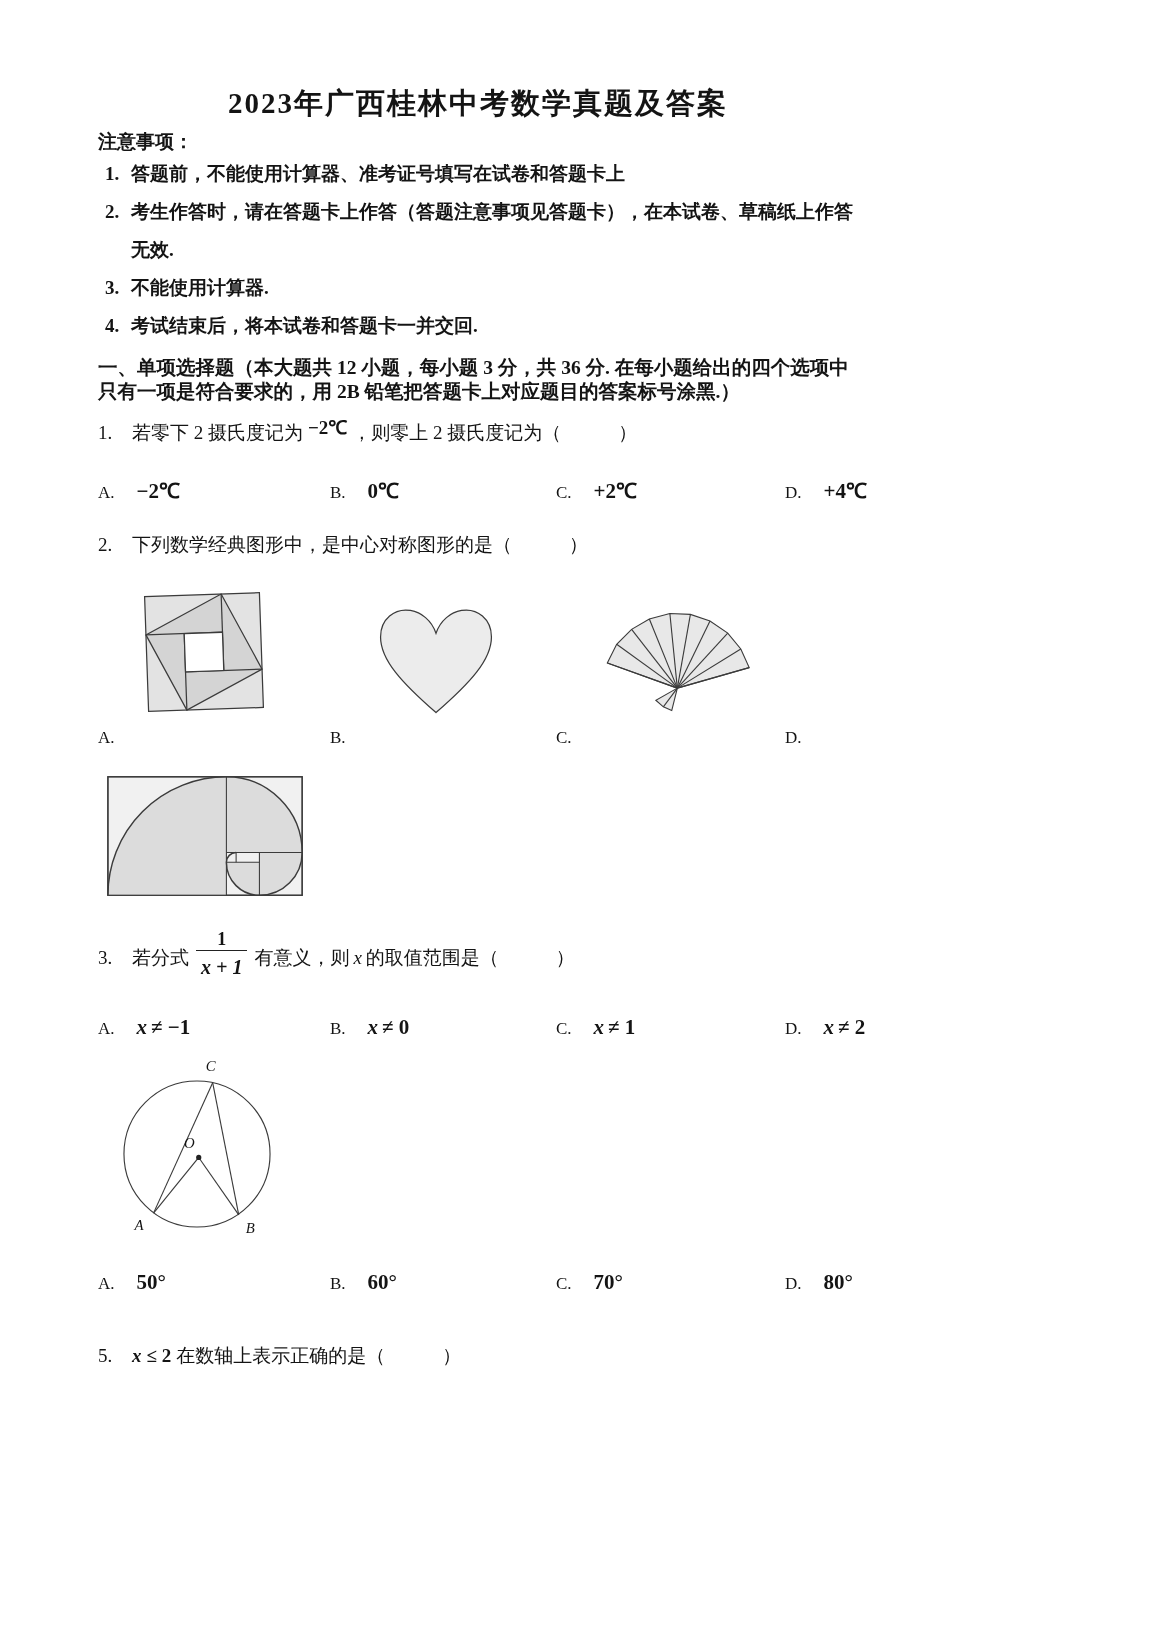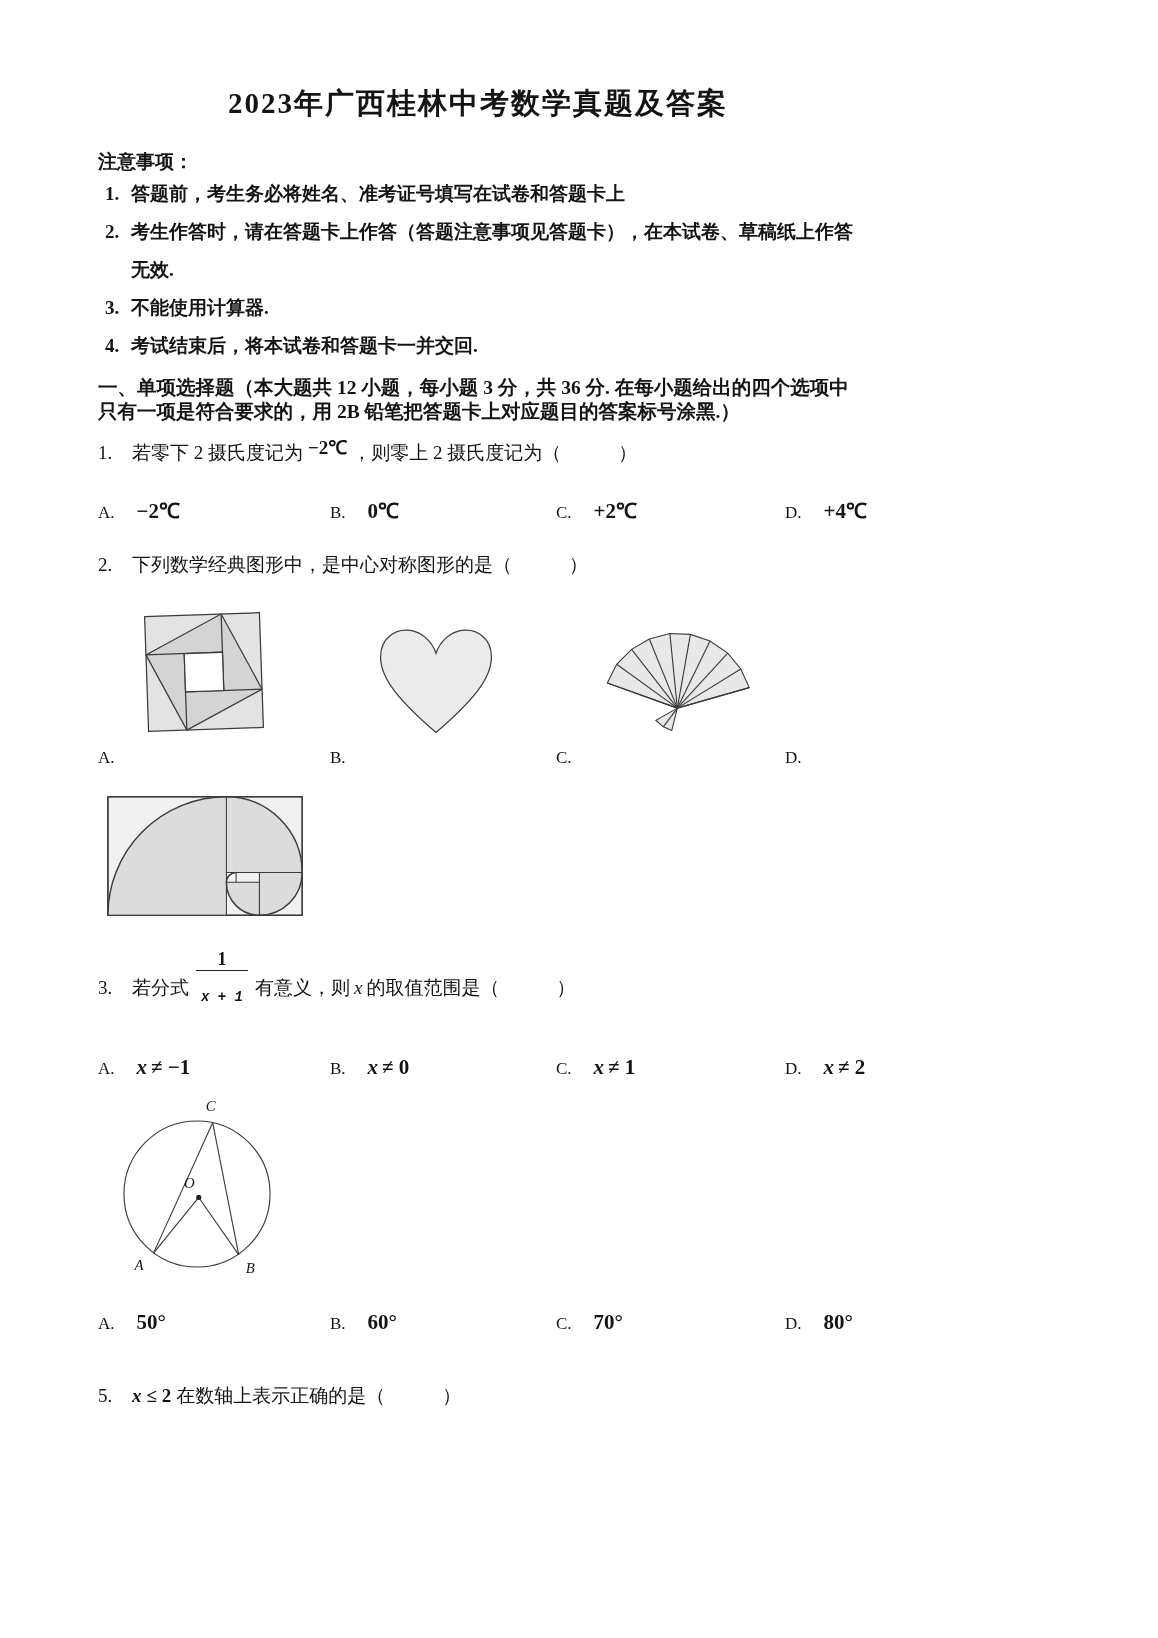--- a/index.html
+++ b/index.html
@@ -8,21 +8,21 @@
     width:1158px; height:1638px;
     font-family:"Liberation Serif", serif;
     color:#141414;
     overflow:hidden;
   }
   .page { width:956px; height:1638px; padding:84px 98px 0 98px; overflow:hidden; }
 
   .title { text-align:center; font-size:29px; font-weight:700; letter-spacing:2px; }
   .subtitle { text-align:center; font-size:19px; margin-top:17px; letter-spacing:1px; }
 
-  .notes-heading { font-size:19px; font-weight:700; margin-top:25px; }
+  .notes-heading { font-size:19px; font-weight:700; margin-top:5px; }
   .note { display:flex; font-size:19px; font-weight:700; line-height:38px; }
   .note-num { width:33px; padding-left:7px; flex:0 0 auto; }
   .note-text { flex:1; }
 
   .section-heading { font-size:19.5px; font-weight:700; line-height:24px; margin-top:11px; }
 
   .question { font-size:19px; line-height:30px; margin-top:8px; }
   .q1 { margin-top:14px; }
   .q2 { margin-top:26px; }
   .q3 { margin-top:30px; }
@@ -46,37 +46,37 @@
   .fig-row { display:grid; grid-template-columns:232px 226px 229px 1fr; margin-top:14px; align-items:end; }
   .fig-labels { margin-top:6px; }
   .fig-a-wrap { margin-left:39px; }
   .fig-b-wrap { margin-left:40px; }
   .fig-c-wrap { margin-left:42px; }
   .fig-d-wrap { margin-top:24px; margin-left:6px; }
   .fig-circle-wrap { margin-top:14px; margin-left:-6px; }
 
   .frac { display:inline-block; vertical-align:middle; position:relative; top:-3px; text-align:center; font-weight:700; margin:0 7px; }
   .fnum { display:block; font-size:18px; line-height:21px; }
-  .fden { display:block; border-top:1.6px solid #222; font-size:14px; line-height:23px; font-style:italic; padding:15px 5px;font-family:Liberation Mono, monospace; }
+  .fden { display:block; border-top:1.6px solid #222; font-size:20px; line-height:23px; font-style:italic; padding:5px 5px; }
 
   svg { display:block; }
   svg text { font-family:"Liberation Serif", serif; font-style:italic; font-size:17px; fill:#141414; }
 </style>
 </head>
 <body>
 
 <div class="page">
 
   <div class="title">2023年广西桂林中考数学真题及答案</div>
 
   <div class="notes-heading">注意事项：</div>
 
   <div class="note">
     <span class="note-num">1.</span>
-    <span class="note-text">答题前，考生务必将姓名、准考证号填写在试卷和答题卡上</span>
+    <span class="note-text">答题前，不能使用计算器、准考证号填写在试卷和答题卡上</span>
   </div>
   <div class="note">
     <span class="note-num">2.</span>
     <span class="note-text">考生作答时，请在答题卡上作答（答题注意事项见答题卡），在本试卷、草稿纸上作答无效.</span>
   </div>
   <div class="note">
     <span class="note-num">3.</span>
     <span class="note-text">不能使用计算器.</span>
   </div>
   <div class="note">

